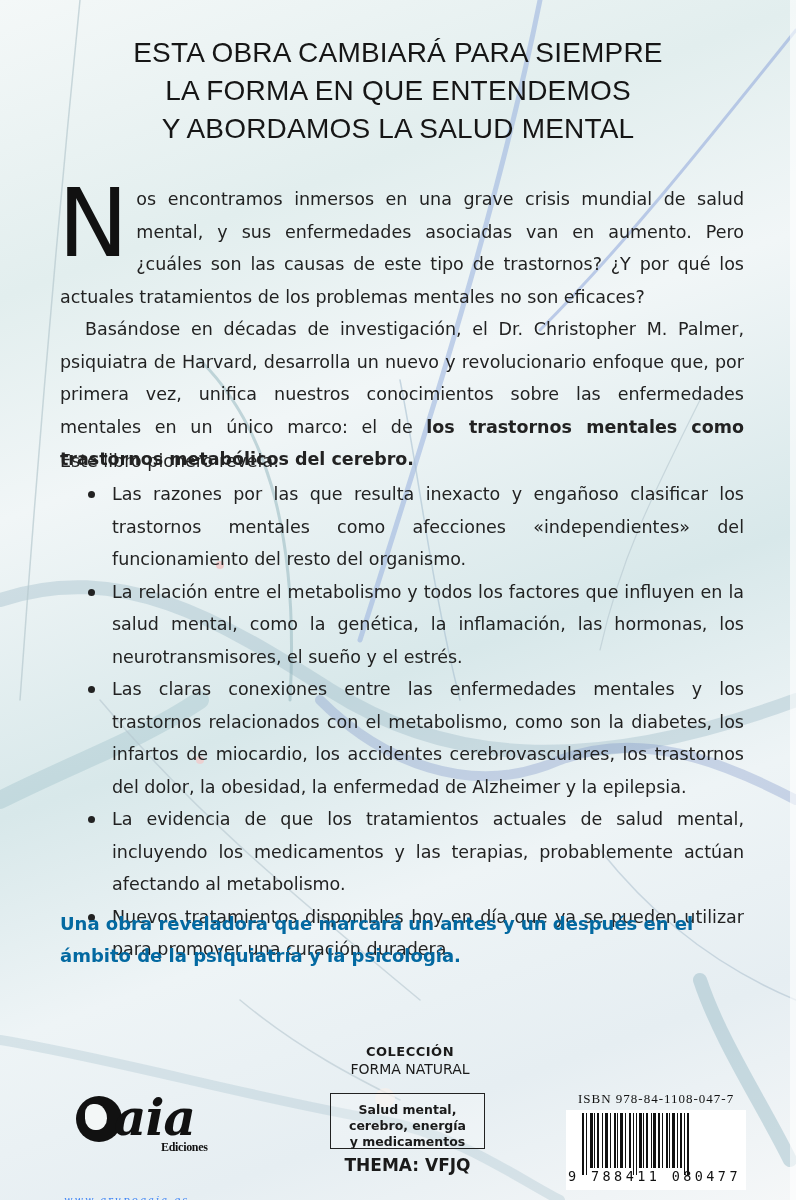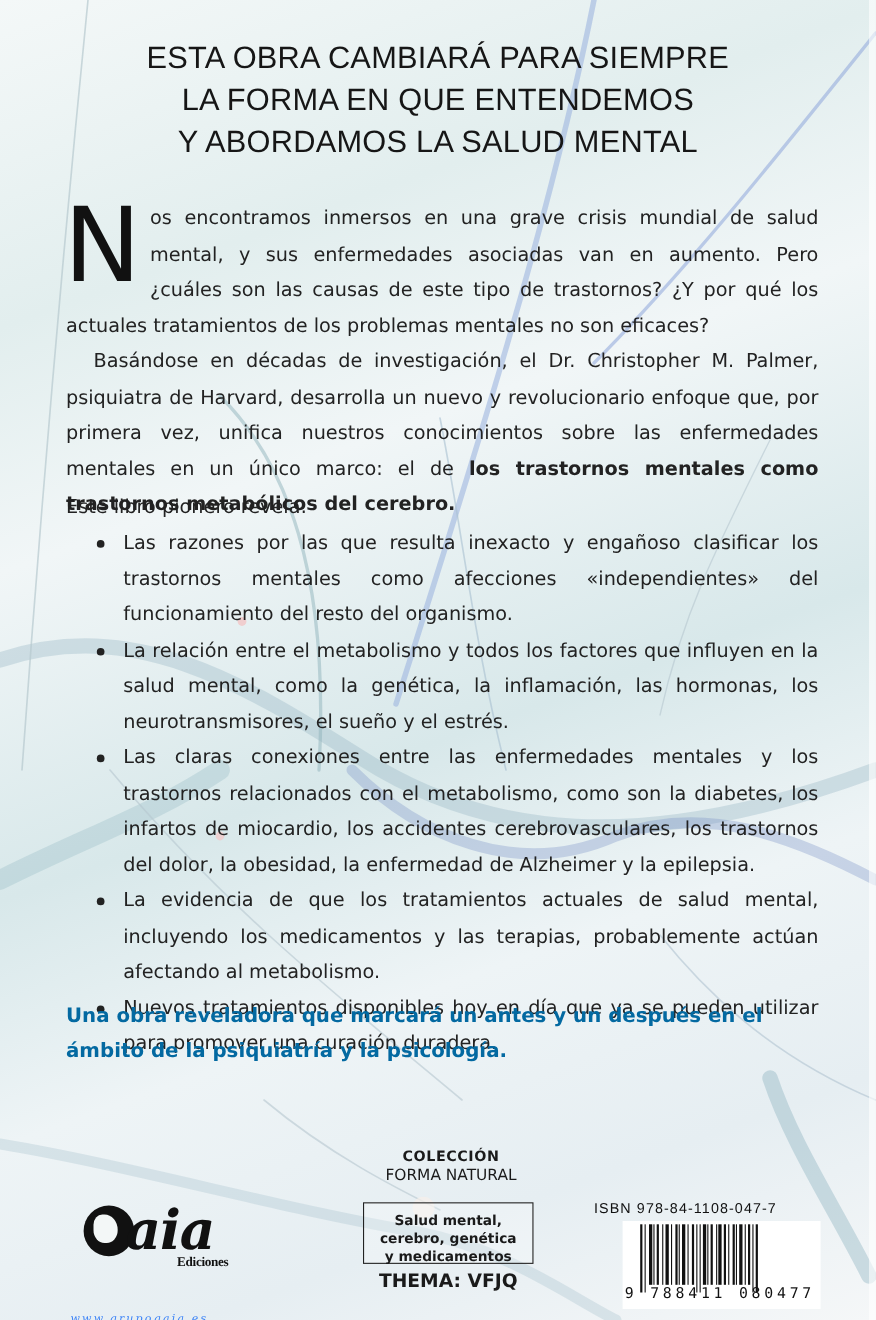--- a/index.html
+++ b/index.html
@@ -48,21 +48,21 @@
     border: 1px solid #222; text-align: center; font-size: 12.5px; font-weight: bold; line-height: 16px;
     padding-top: 8px; box-sizing: border-box; background: rgba(255,255,255,0.25);
   }
   .thema { position: absolute; left: 330px; top: 1155px; width: 155px; text-align: center; font-size: 17px; font-weight: bold; color: #1a1a1a; }
   .logo { position: absolute; left: 62px; top: 1090px; width: 160px; height: 70px; }
   .logo-globe { position: absolute; left: 14px; top: 6px; width: 46px; height: 46px; border-radius: 50%; background: #111; }
   .logo-globe::after { content: ""; position: absolute; left: 9px; top: 8px; width: 22px; height: 26px; border-radius: 40% 60% 50% 50%; background: #f3f7f7; }
   .logo-word { position: absolute; left: 52px; top: -2px; font-family: "DejaVu Serif", serif; font-style: italic; font-weight: bold; font-size: 50px; color: #111; letter-spacing: -1px; }
   .logo-sub { position: absolute; left: 99px; top: 50px; font-family: Liberation Serif, serif; font-weight: bold; font-size: 12px; letter-spacing: -0.3px; color: #111; }
   .site { position: absolute; left: 64px; top: 1194px; font-family: "DejaVu Serif", serif; font-style: italic; font-size: 10px; letter-spacing: 2px; color: #3b82f6; }
-  .isbn-label { position: absolute; left: 540px; top: 1091px; font-family: Liberation Sans, sans-serif; font-size: 13px; letter-spacing: 1px; color: #111; }
+  .isbn-label { position: absolute; left: 578px; top: 1091px; font-family: Liberation Serif, serif; font-size: 13px; letter-spacing: 1px; color: #111; }
   .barcode-wrap { position: absolute; left: 566px; top: 1110px; width: 180px; height: 80px; background: #fff; }
   .barcode { position: absolute; left: 16px; top: 3px; width: 158px; height: 55px; display: flex; align-items: flex-start; }
   .barcode span { display: block; height: 55px; background: #111; }
   .barcode-digits { position: absolute; left: 2px; top: 58px; font-family: "DejaVu Sans Mono", monospace; font-size: 13.5px; letter-spacing: 3.4px; color: #111; }
 </style>
 </head>
 <body>
 
 <svg class="bg" width="796" height="1200" viewBox="0 0 796 1200">
   <g fill="none" stroke-linecap="round">
@@ -122,21 +122,21 @@
     <div class="logo-sub">Ediciones</div>
   </div>
   <div class="site">www.grupogaia.es</div>
 
   <div class="coleccion">
     <div class="c1">COLECCIÓN</div>
     <div class="c2">FORMA NATURAL</div>
   </div>
   <div class="topicbox">
     <div>Salud mental,</div>
-    <div>cerebro, genética</div>
+    <div>cerebro, energía</div>
     <div>y medicamentos</div>
   </div>
   <div class="thema">THEMA: VFJQ</div>
 
   <div class="isbn-label">ISBN 978-84-1108-047-7</div>
   <div class="barcode-wrap">
     <div class="barcode">
       <span style="width:2px;margin-right:2px;height:62px"></span>
         <span style="width:1px;margin-right:3px;height:62px"></span>
       <span style="width:3px;margin-right:1px"></span>

